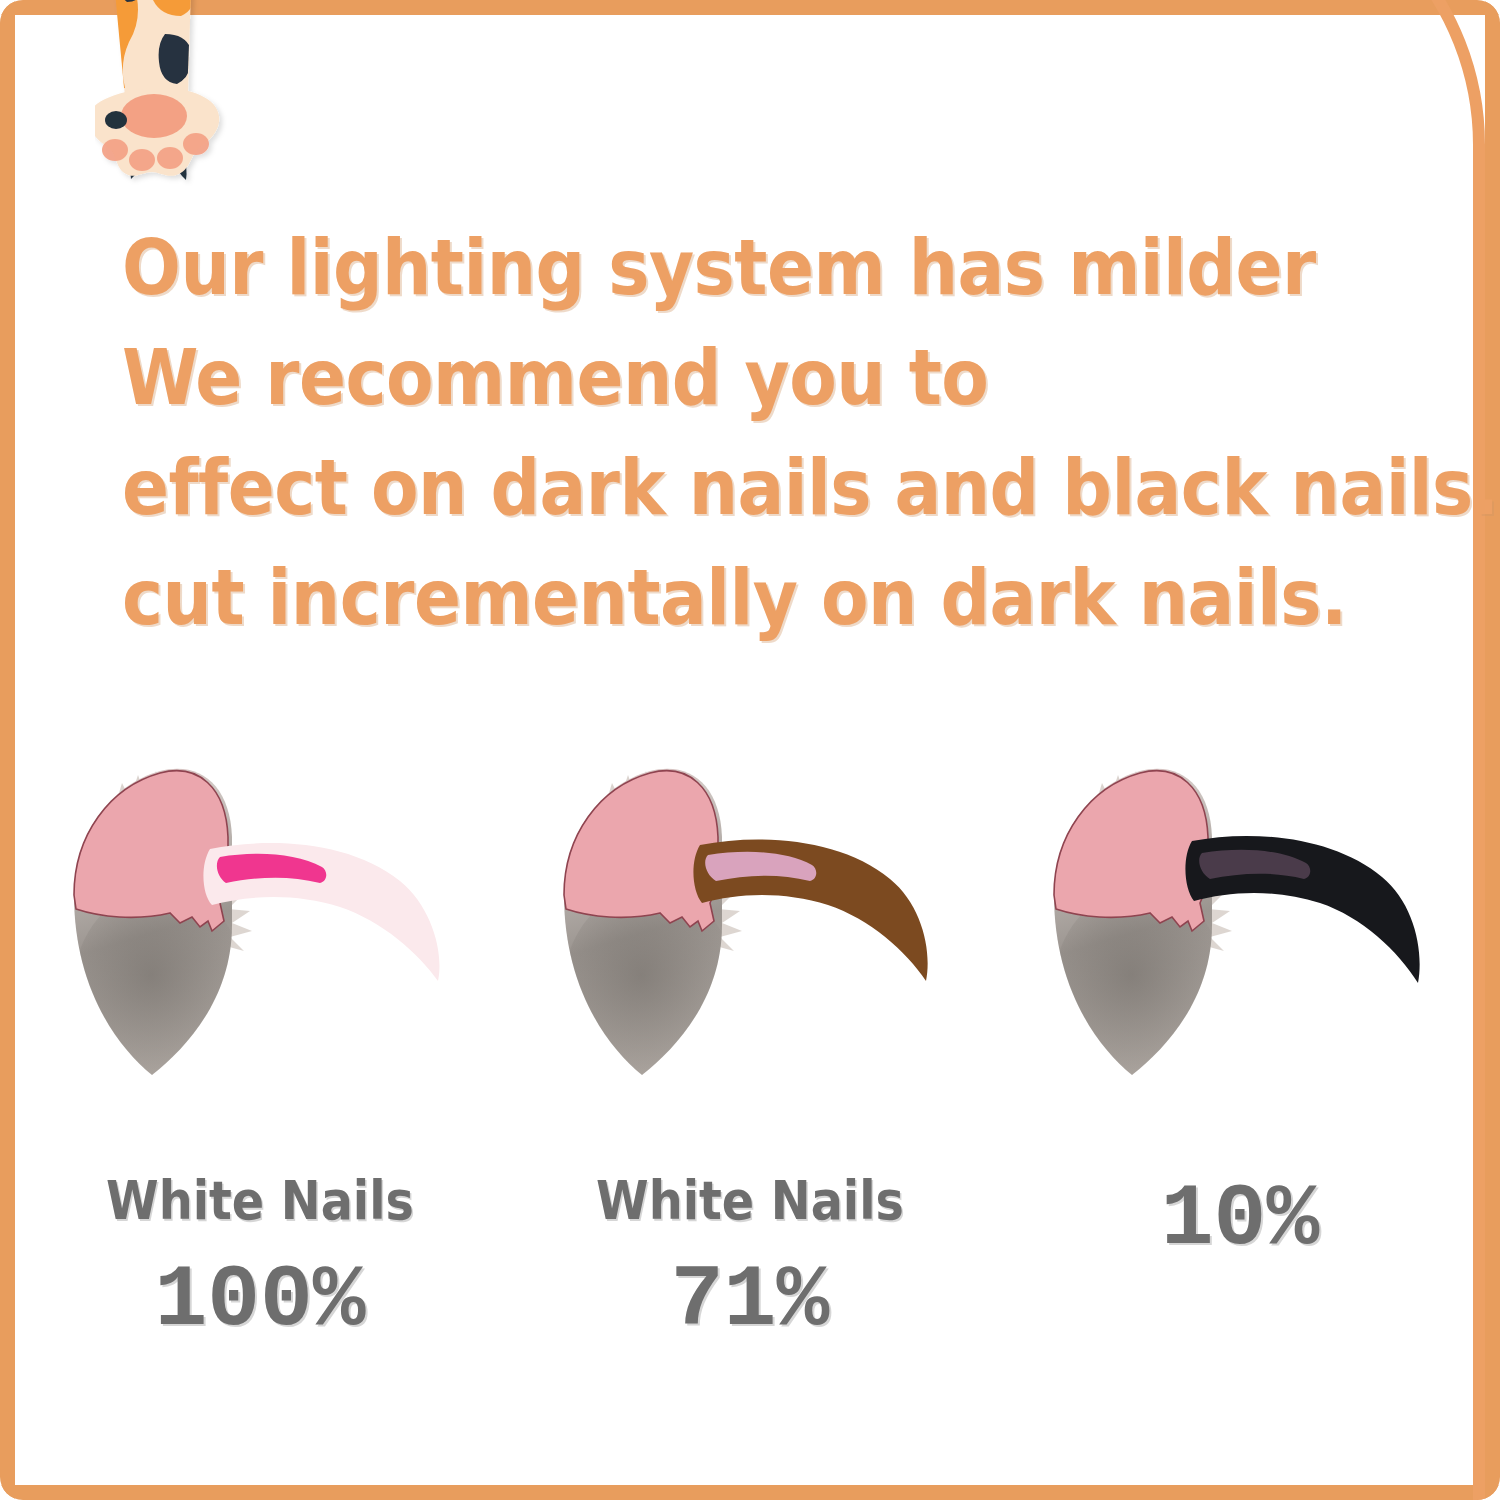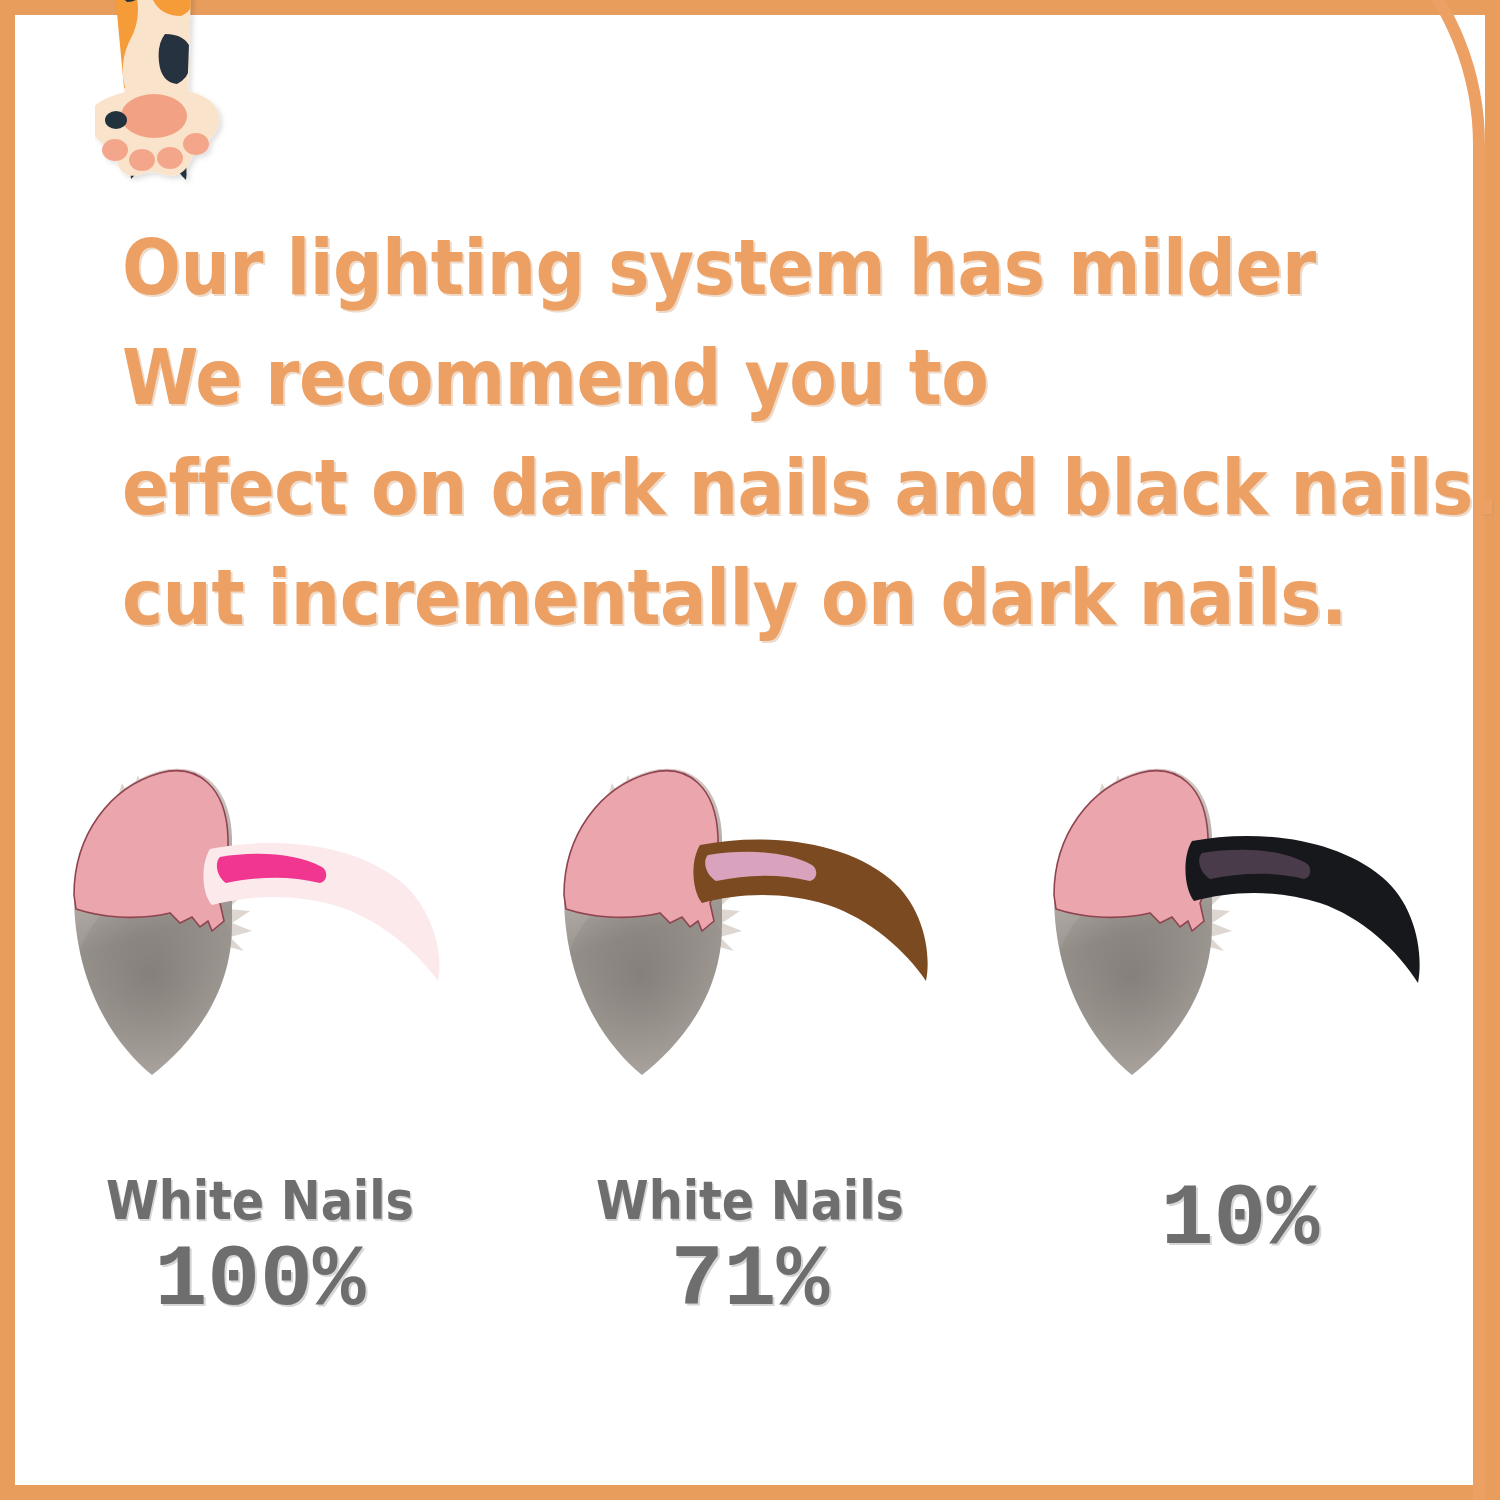--- a/index.html
+++ b/index.html
@@ -7,20 +7,21 @@
     padding: 0;
     background: #ffffff;
   }
   #page {
     position: relative;
     width: 1500px;
     height: 1500px;
     background: #ffffff;
     overflow: hidden;
     font-family: "Liberation Sans", sans-serif;
+    border-radius: 23px;
   }
 
   
   .frame-band {
     position: absolute;
     background: #e89d5d;
   }
   .frame-band.top    { left: 0; top: 0; width: 1500px; height: 15px; }
   .frame-band.left   { left: 0; top: 0; width: 15px; height: 1500px; }
   .frame-band.right  { right: 0; top: 0; width: 15px; height: 1500px; }
@@ -93,20 +94,21 @@
     flex: 1 1 0;
     text-align: center;
     color: #6e6e6e;
   }
   .caption-col .cap-name {
     display: block;
     font-family: "DejaVu Sans Condensed", "Liberation Sans Narrow", "Liberation Sans", sans-serif;
     font-weight: 700;
     font-size: 53px;
     letter-spacing: 0px;
+    margin-bottom: 20px;
     text-shadow: 1.5px 1.5px 0 rgba(120,120,120,0.30);
   }
   .caption-col .cap-pct {
     display: block;
     font-family: Liberation Mono, monospace;
     font-weight: 700;
     font-size: 88px;
     letter-spacing: 0px;
     text-shadow: 2px 2px 0 rgba(120,120,120,0.30);
   }

